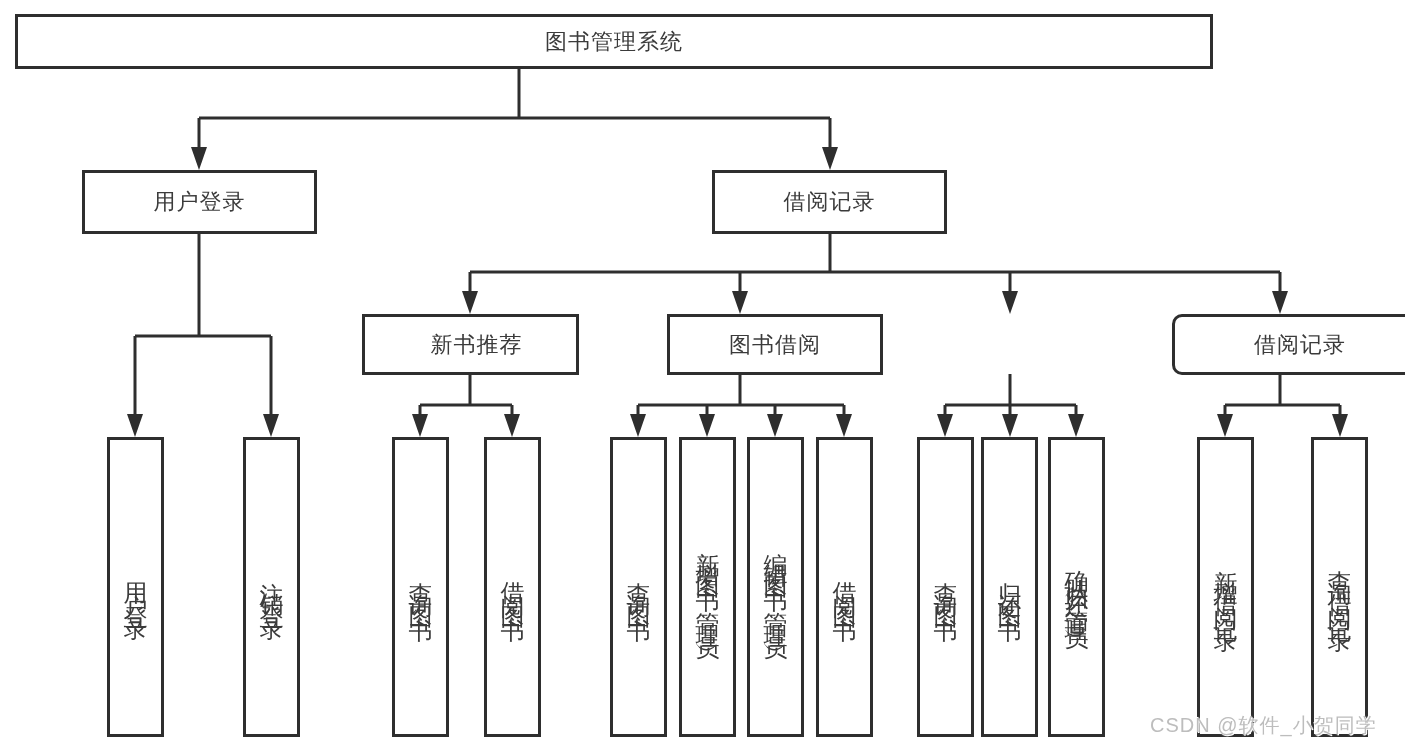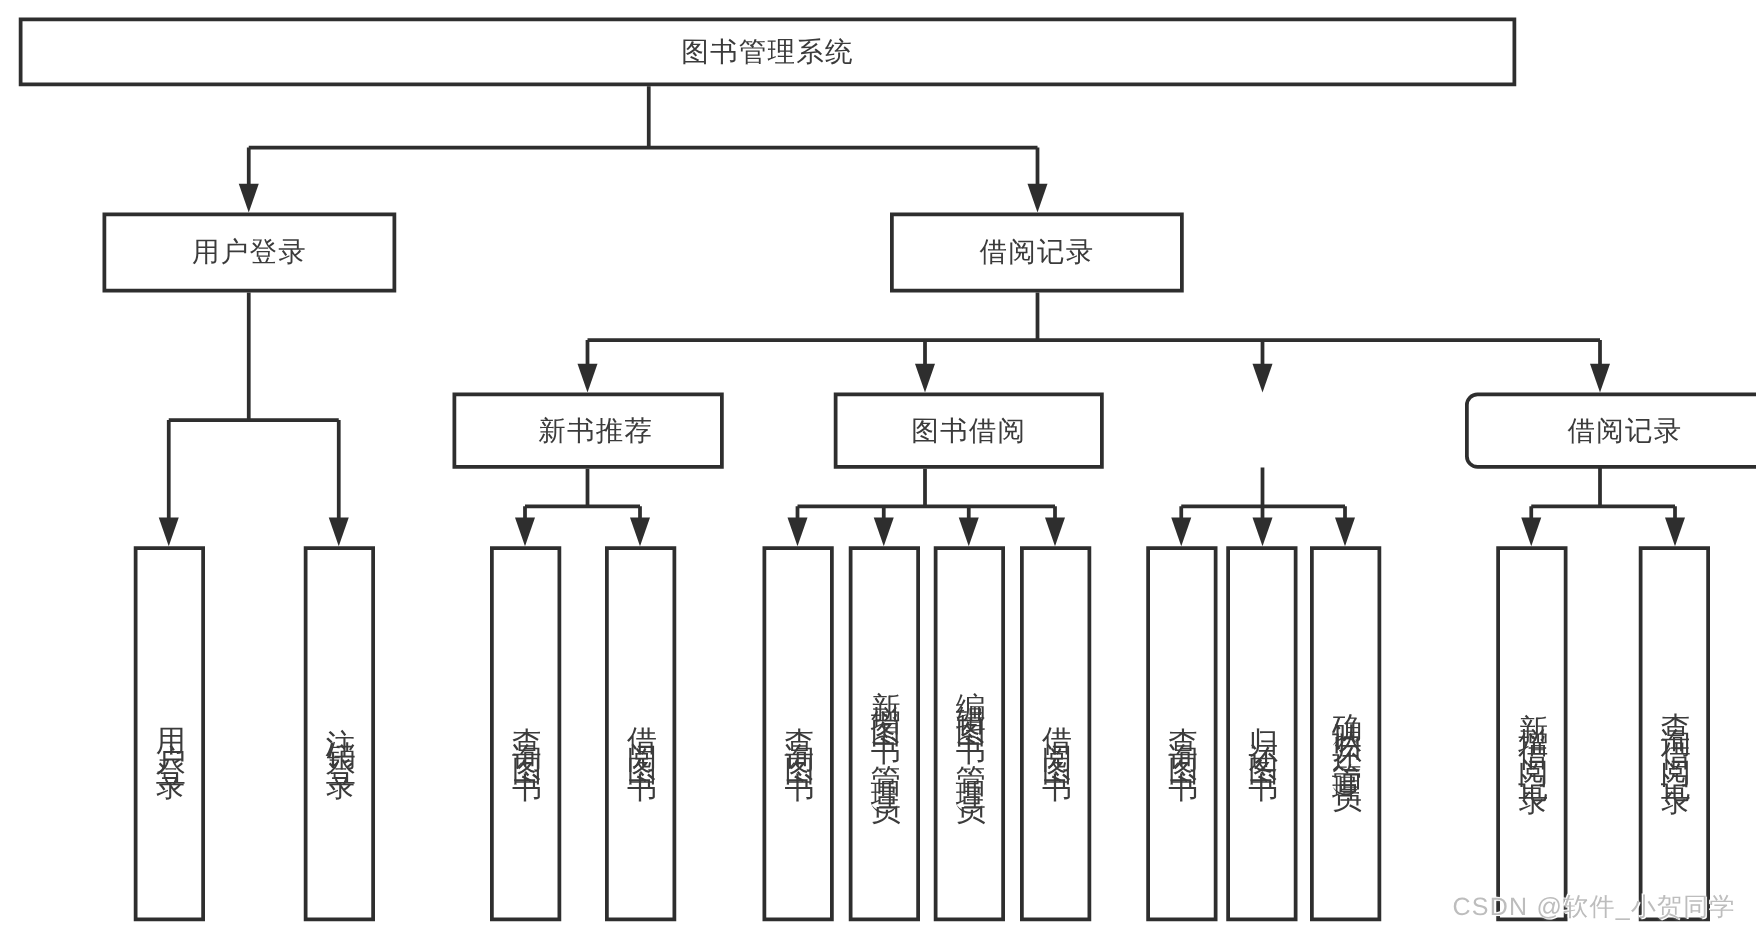--- a/index.html
+++ b/index.html
@@ -46,21 +46,20 @@
   .ls8  { letter-spacing: 8px; }
   .watermark {
     position: absolute;
     left: 1150px;
     top: 712px;
     font-size: 20px;
     color: #bdbdbd;
     white-space: nowrap;
     text-shadow: 1px 1px 0 #ffffff, -1px -1px 0 #ffffff, 0 0 2px #ffffff;
     letter-spacing: 1px;
-    margin-left: 12px;
   }
 </style>
 </head>
 <body>
 
 <div class="canvas">
 
   <svg class="connectors" viewBox="0 0 1405 747" xmlns="http://www.w3.org/2000/svg">
     <g stroke="#2e2e2e" stroke-width="3" fill="none">
 

